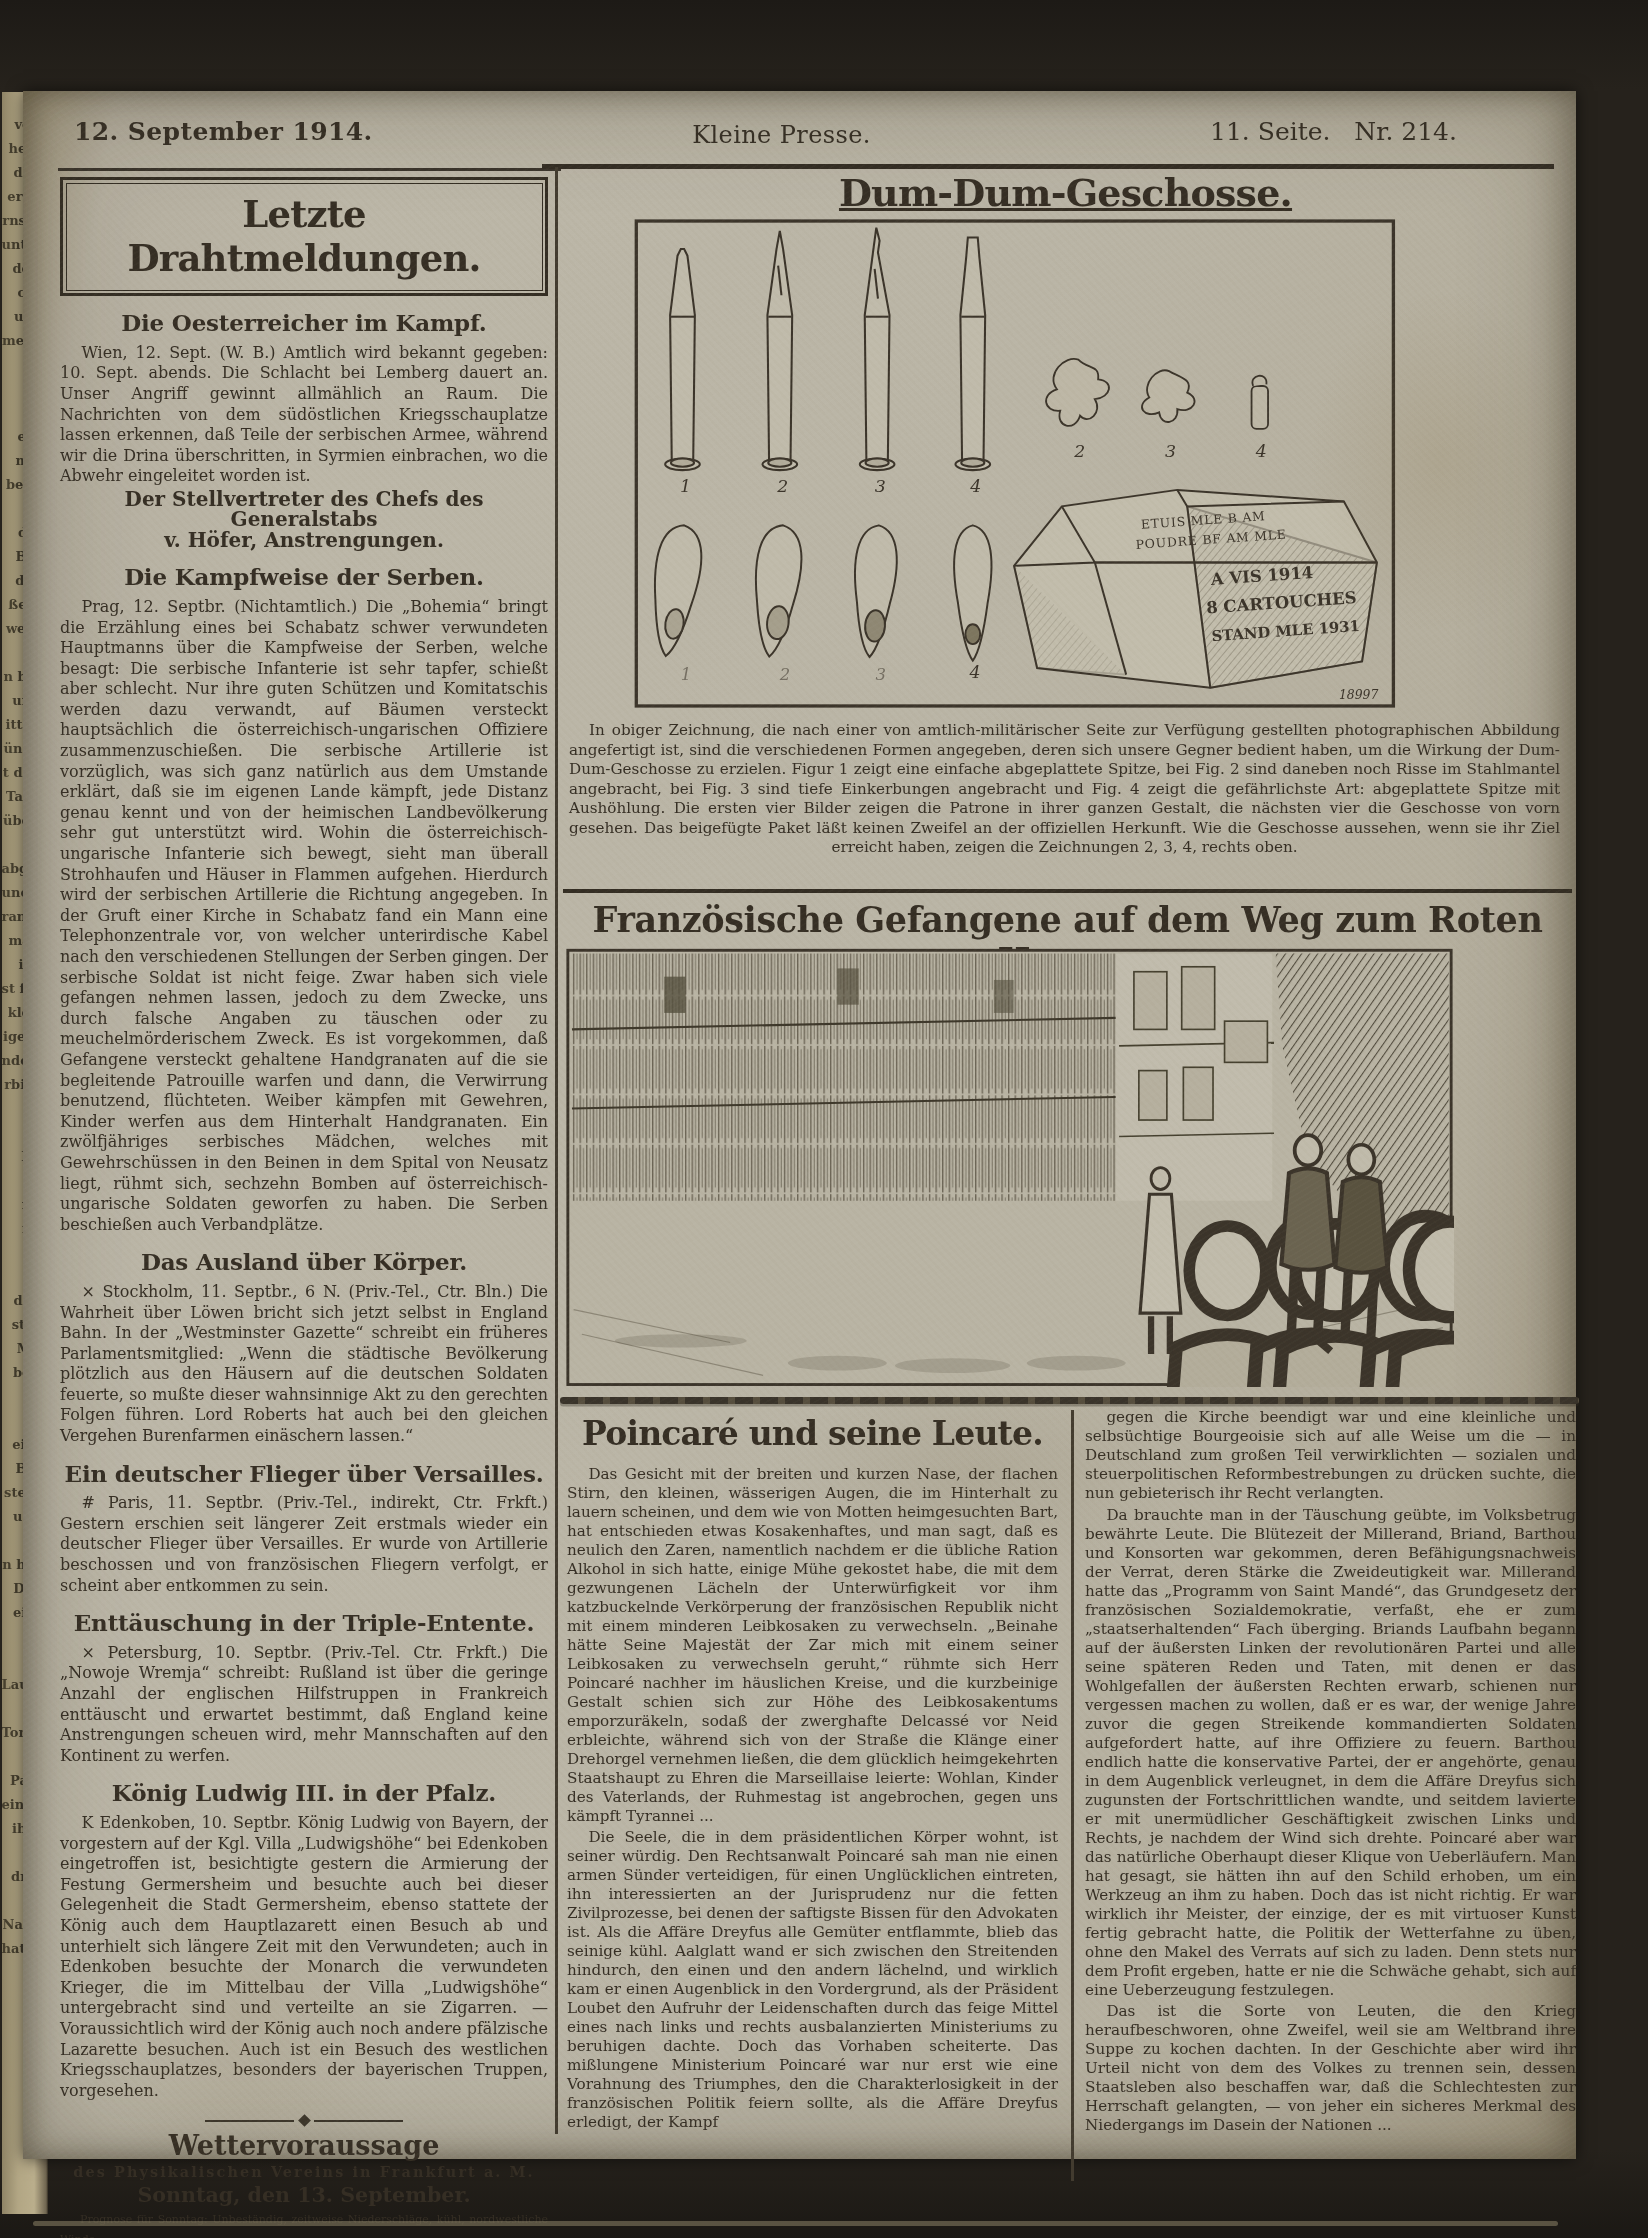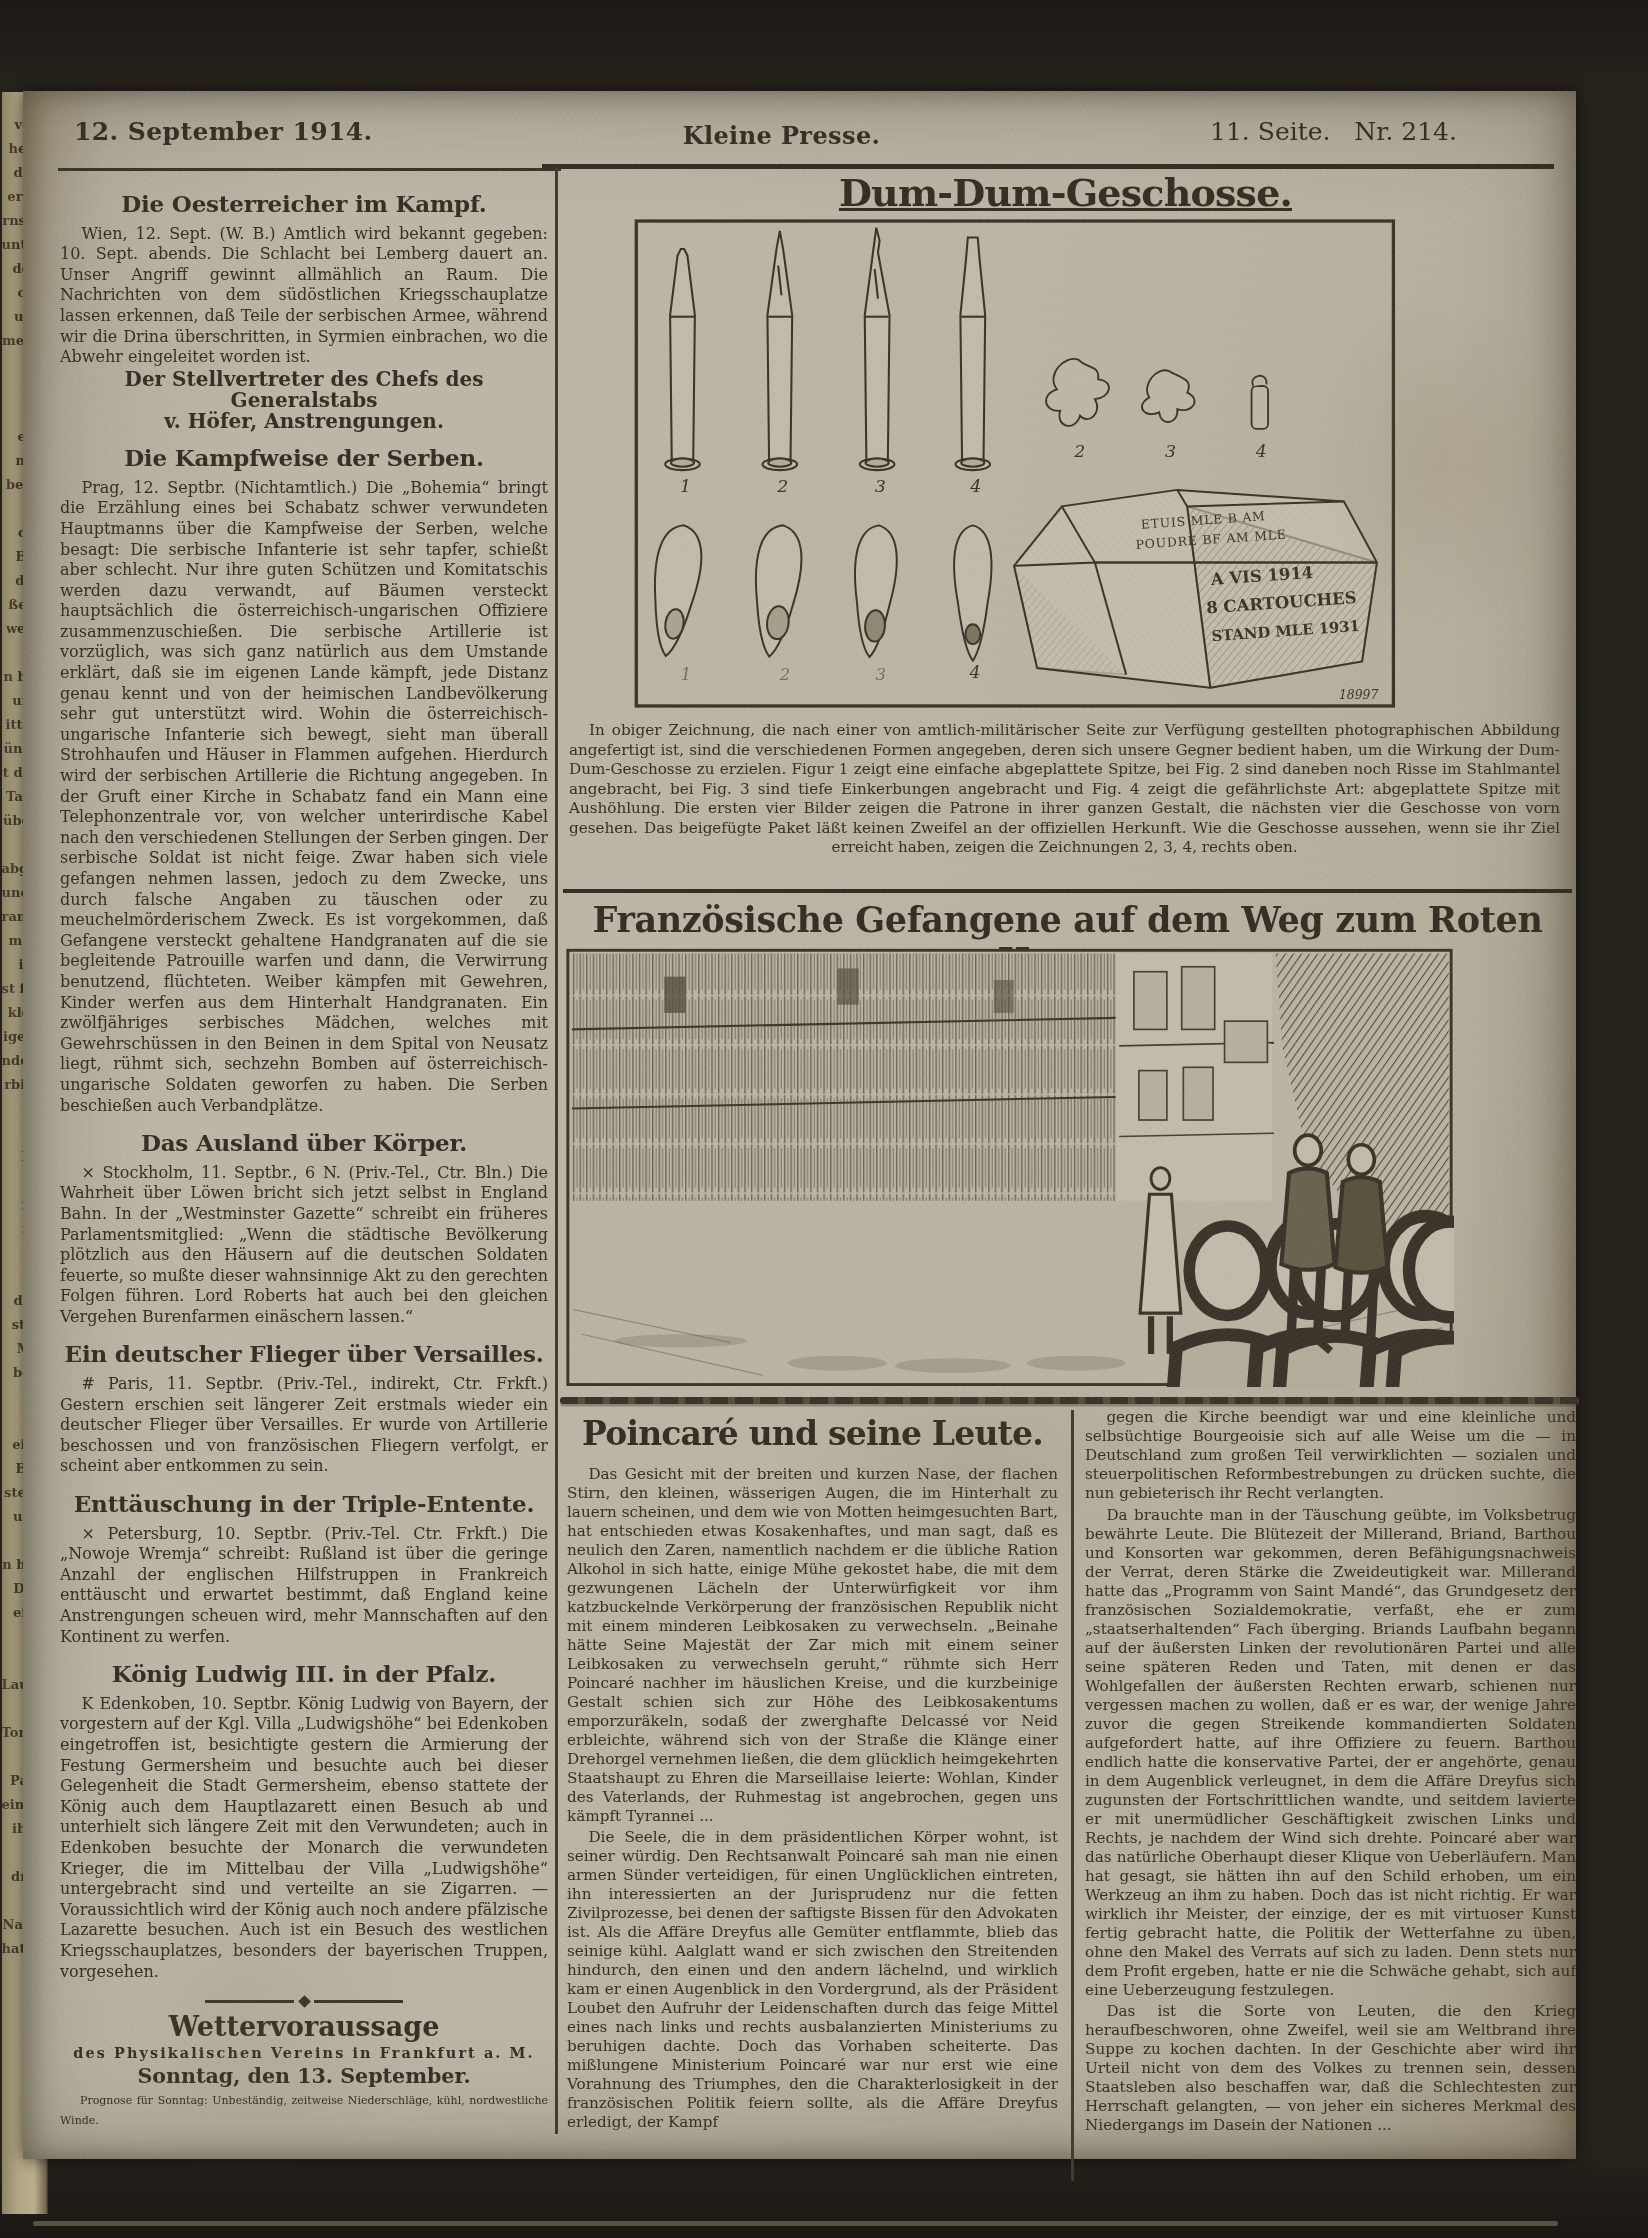--- a/index.html
+++ b/index.html
@@ -27,21 +27,21 @@
   .stain{position:absolute;border-radius:50%;pointer-events:none;}
   .stain.s1{left:1286px;top:198px;width:264px;height:346px;
       background:radial-gradient(closest-side,rgba(122,100,52,.14),rgba(0,0,0,0));}
   .stain.s2{left:49px;top:1772px;width:346px;height:313px;
       background:radial-gradient(closest-side,rgba(118,98,55,.12),rgba(0,0,0,0));}
   .stain.s3{left:742px;top:1278px;width:412px;height:214px;
       background:radial-gradient(closest-side,rgba(95,80,45,.10),rgba(0,0,0,0));}
   
   .h-date{position:absolute;left:51px;top:26px;font-size:25px;font-weight:700;letter-spacing:0.4px;}
   .h-mast{position:absolute;left:577px;top:30px;width:363px;text-align:center;
-      font-size:24px;font-weight:700;letter-spacing:0.4px;}
+      font-size:24px;font-weight:400;letter-spacing:0.4px;}
   .h-page{position:absolute;left:1154px;top:26px;width:313px;text-align:center;
       font-size:25px;font-weight:400;white-space:pre;}
   .rule-thin{position:absolute;left:35px;top:77px;width:503px;height:2.5px;background:#39332a;}
   .rule-heavy{position:absolute;left:519px;top:73px;width:1012px;height:5px;background:#332d23;}
   .v-rule-main{position:absolute;left:532px;top:76px;width:2.5px;height:1967px;background:#423b2f;}
   
   .col-left{position:absolute;left:37px;top:86px;width:488px;}
   .boxhead{border:3.3px solid #332d23;padding:2.5px;margin-bottom:8.2px;}
   .boxhead .inner{border:1.6px solid #332d23;padding:8.2px 5px 10px;text-align:center;
       font-size:37px;font-weight:700;letter-spacing:-0.8px;}
@@ -170,20 +170,23 @@
   <div class="paper">
 
     <div class="h-date">12. September 1914.</div>
     <div class="h-mast">Kleine Presse.</div>
     <div class="h-page">11. Seite.   Nr. 214.</div>
     <div class="rule-thin"></div>
     <div class="rule-heavy"></div>
     <div class="v-rule-main"></div>
 
     <div class="col-left">
+      <div class="boxhead">
+        <div class="inner">Letzte Drahtmeldungen.</div>
+      </div>
       <div id="left-articles">
           <article>
             <h3>Die Oesterreicher im Kampf.</h3>
             <p>Wien, 12. Sept. (W. B.) Amtlich wird bekannt gegeben: 10. Sept. abends. Die Schlacht bei Lemberg dauert an. Unser Angriff gewinnt allmählich an Raum. Die Nachrichten von dem südöstlichen Kriegsschauplatze lassen erkennen, daß Teile der serbischen Armee, während wir die Drina überschritten, in Syrmien einbrachen, wo die Abwehr eingeleitet worden ist.</p>
             <div class="sigline">Der Stellvertreter des Chefs des Generalstabs</div>
             <div class="sigline">v. Höfer, Anstrengungen.</div>
           </article>
           <article>
             <h3>Die Kampfweise der Serben.</h3>
             <p>Prag, 12. Septbr. (Nichtamtlich.) Die „Bohemia“ bringt die Erzählung eines bei Schabatz schwer verwundeten Hauptmanns über die Kampfweise der Serben, welche besagt: Die serbische Infanterie ist sehr tapfer, schießt aber schlecht. Nur ihre guten Schützen und Komitatschis werden dazu verwandt, auf Bäumen versteckt hauptsächlich die österreichisch-ungarischen Offiziere zusammenzuschießen. Die serbische Artillerie ist vorzüglich, was sich ganz natürlich aus dem Umstande erklärt, daß sie im eigenen Lande kämpft, jede Distanz genau kennt und von der heimischen Landbevölkerung sehr gut unterstützt wird. Wohin die österreichisch-ungarische Infanterie sich bewegt, sieht man überall Strohhaufen und Häuser in Flammen aufgehen. Hierdurch wird der serbischen Artillerie die Richtung angegeben. In der Gruft einer Kirche in Schabatz fand ein Mann eine Telephonzentrale vor, von welcher unterirdische Kabel nach den verschiedenen Stellungen der Serben gingen. Der serbische Soldat ist nicht feige. Zwar haben sich viele gefangen nehmen lassen, jedoch zu dem Zwecke, uns durch falsche Angaben zu täuschen oder zu meuchelmörderischem Zweck. Es ist vorgekommen, daß Gefangene versteckt gehaltene Handgranaten auf die sie begleitende Patrouille warfen und dann, die Verwirrung benutzend, flüchteten. Weiber kämpfen mit Gewehren, Kinder werfen aus dem Hinterhalt Handgranaten. Ein zwölfjähriges serbisches Mädchen, welches mit Gewehrschüssen in den Beinen in dem Spital von Neusatz liegt, rühmt sich, sechzehn Bomben auf österreichisch-ungarische Soldaten geworfen zu haben. Die Serben beschießen auch Verbandplätze.</p>

